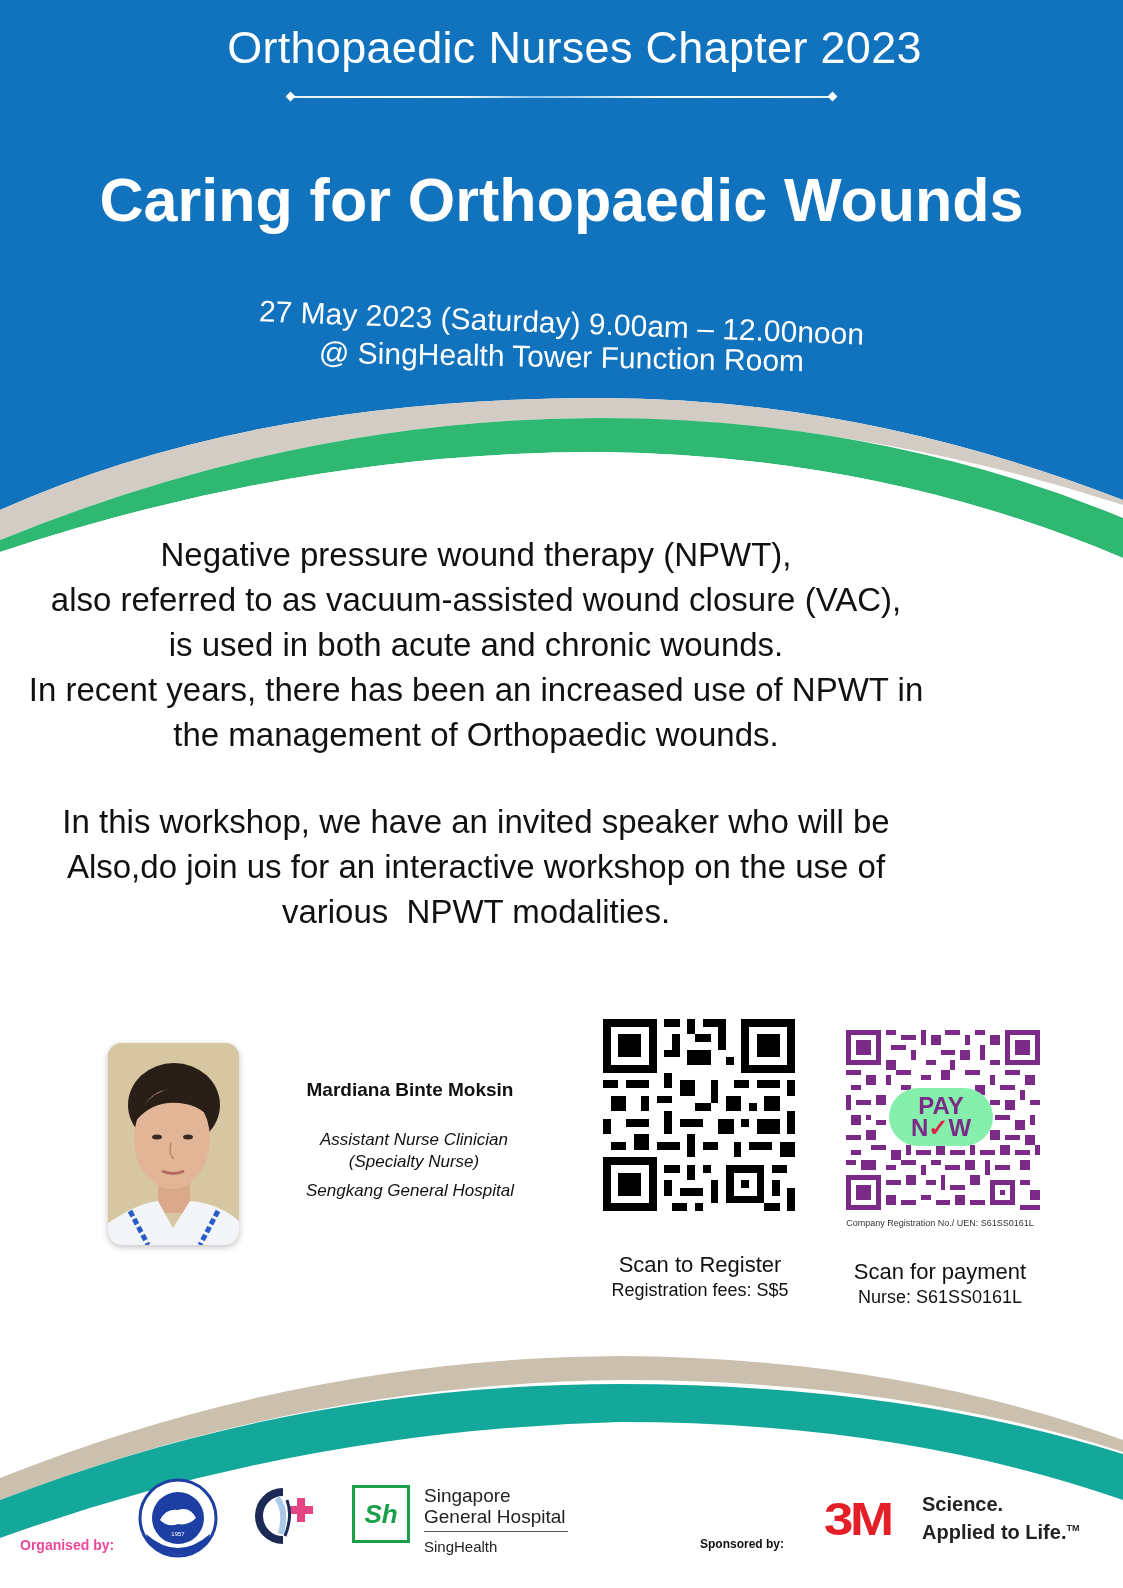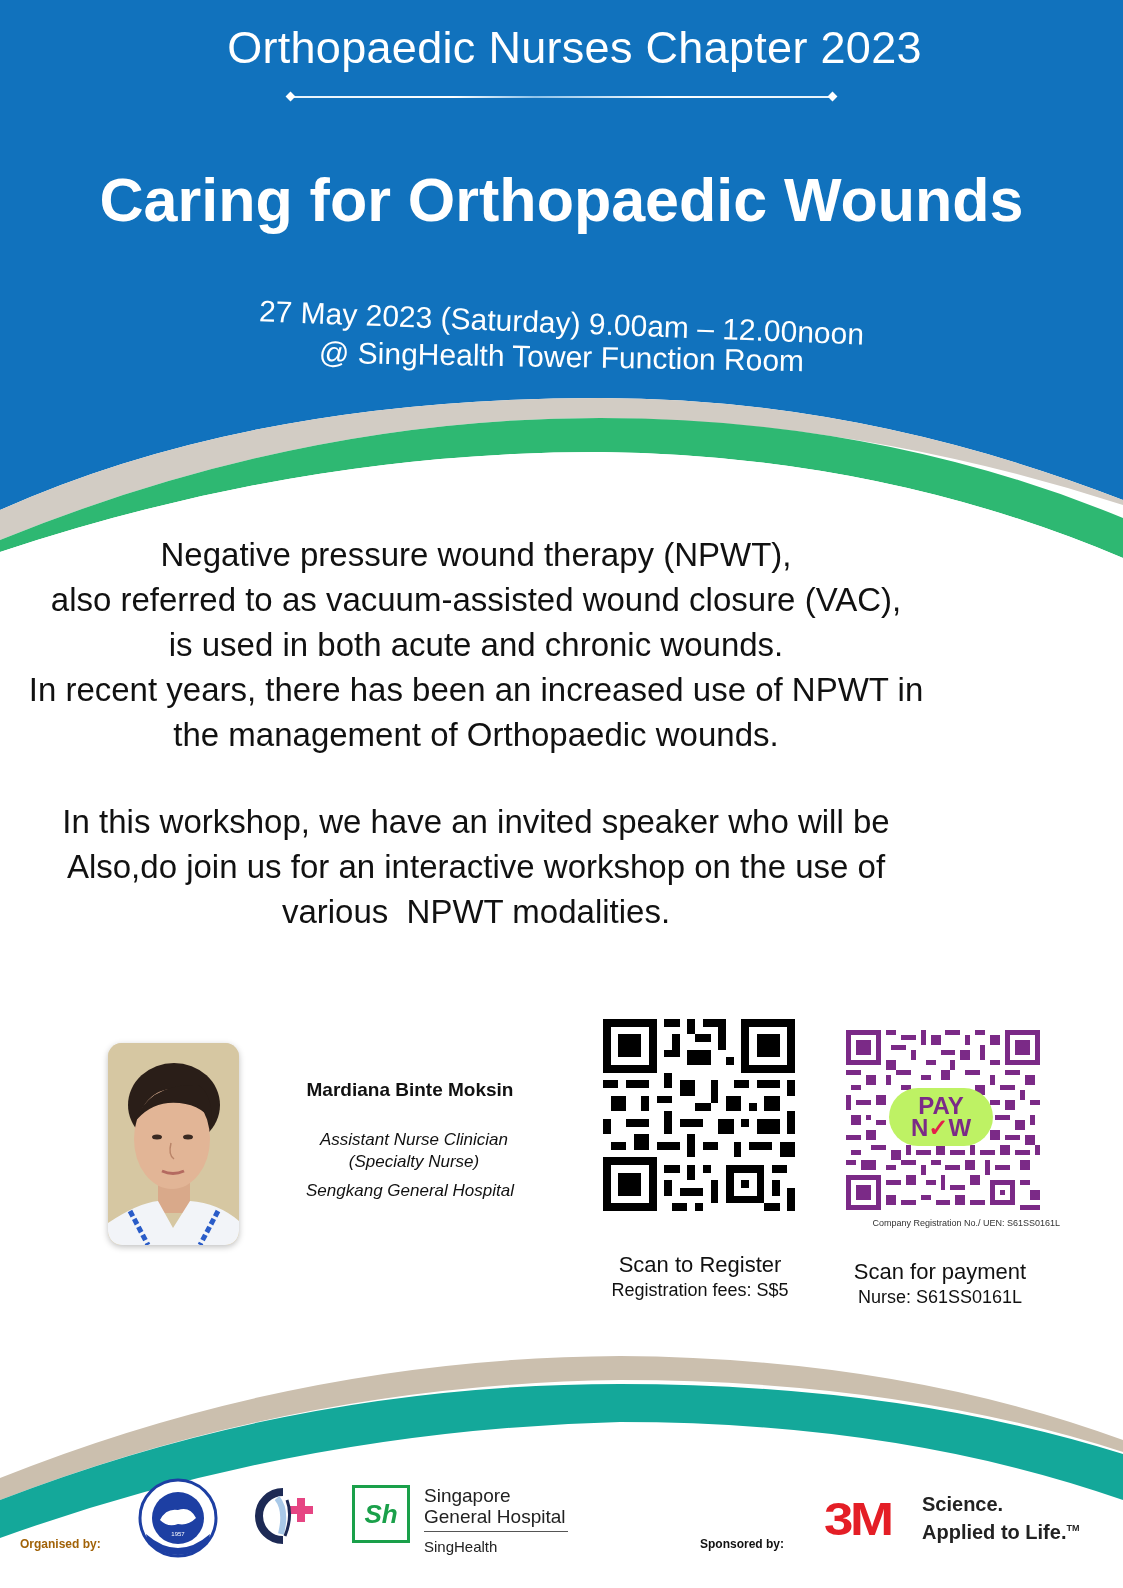--- a/index.html
+++ b/index.html
@@ -56,41 +56,41 @@
   }
   .speaker-org {
     position: absolute; left: 270px; top: 1181px; width: 280px; text-align: center;
     font-size: 17px; font-style: italic;
   }
 
   .qr-register { position: absolute; left: 603px; top: 1019px; width: 192px; height: 192px; }
   .qr-pay { position: absolute; left: 846px; top: 1030px; width: 194px; height: 180px; }
   .paynow-badge {
     position: absolute; left: 889px; top: 1088px; width: 104px; height: 58px;
-    background: #bef264; border-radius: 30px;
+    background: #86efac; border-radius: 30px;
     display: flex; flex-direction: column; align-items: center; justify-content: center;
     color: #7b2a87; font-weight: 900; font-size: 24px; line-height: 22px;
   }
   .paynow-badge .now { color: #7b2a87; }
   .paynow-badge .check { color: #e41f4a; }
   .uen-caption {
-    position: absolute; left: 820px; top: 1218px; width: 240px; text-align: right;
+    position: absolute; left: 820px; top: 1218px; width: 240px; text-align: center;
     font-size: 9px; color: #333;
   }
   .qr-caption { position: absolute; text-align: center; color: #111; }
   .reg-caption { left: 585px; top: 1252px; width: 230px; }
   .pay-caption { left: 820px; top: 1259px; width: 240px; }
   .qr-caption .big { display: block; font-size: 22px; line-height: 26px; }
   .qr-caption .small { display: block; font-size: 18px; line-height: 24px; }
 
   .footer-bg { position: absolute; left: 0; top: 1350px; width: 1123px; height: 238px; }
   .footer-bg svg { position: absolute; left: 0; top: 0; }
 
   .organised-label {
-    position: absolute; left: 20px; top: 1537px; font-size: 12px; font-weight: 700; color: #a16207;
+    position: absolute; left: 20px; top: 1537px; font-size: 14px; font-weight: 700; color: #ec4899;
   }
   .sponsored-label {
     position: absolute; left: 700px; top: 1537px; font-size: 12px; font-weight: 700; color: #111;
   }
   .logo { position: absolute; }
   .sna-logo { left: 138px; top: 1478px; width: 80px; height: 80px; }
   .onc-logo { left: 247px; top: 1480px; width: 72px; height: 72px; }
   .sgh-logo { left: 352px; top: 1485px; width: 220px; height: 80px; }
   .sgh-mark {
     position: absolute; left: 0; top: 0; width: 58px; height: 58px;

